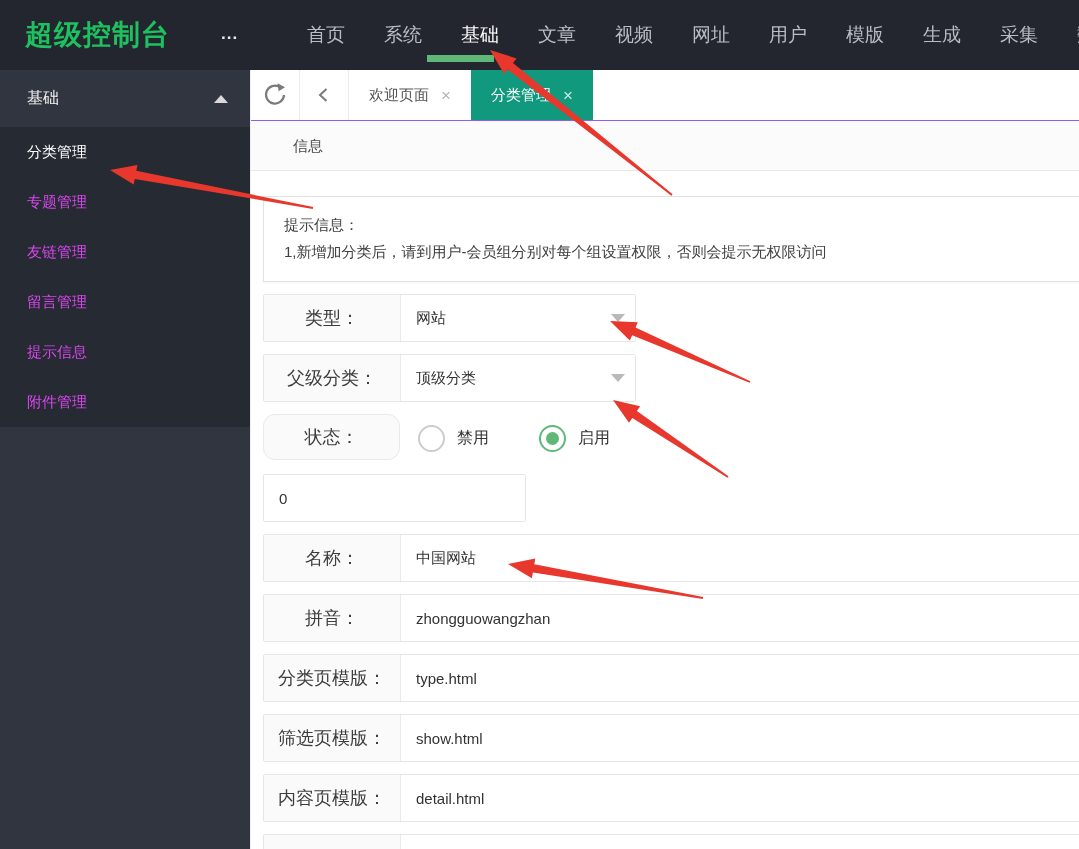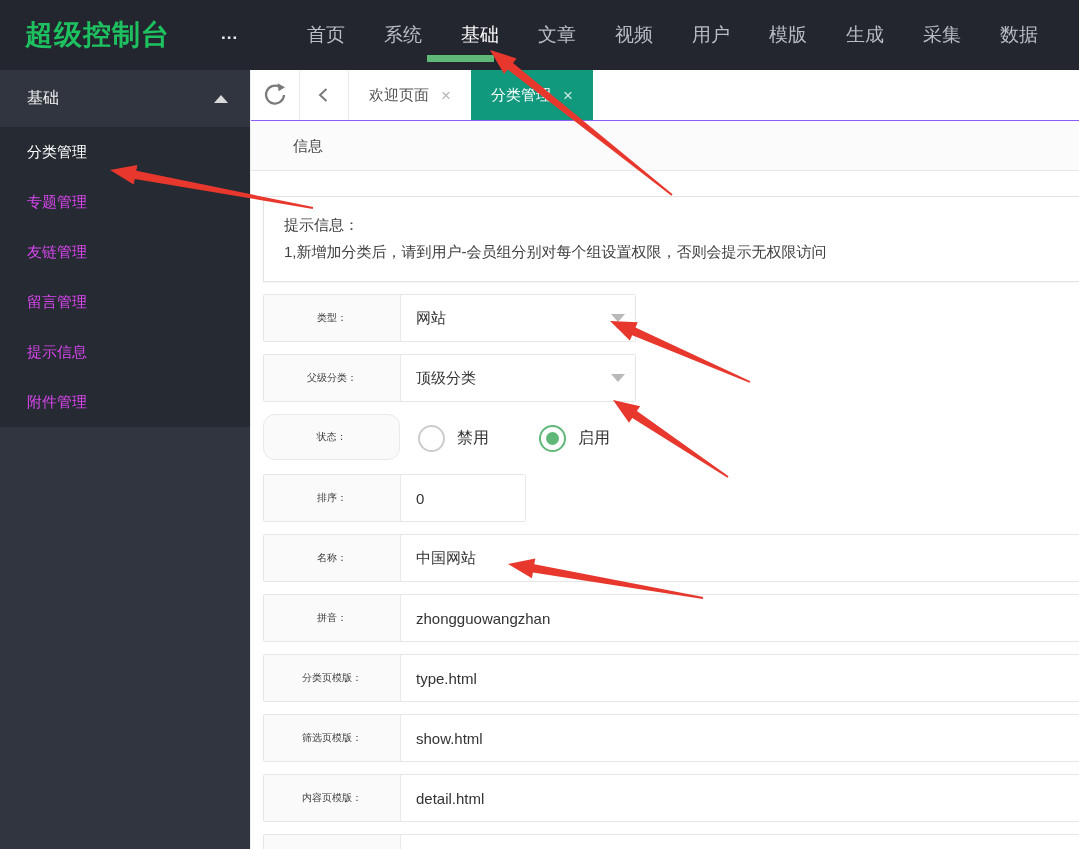--- a/index.html
+++ b/index.html
@@ -33,21 +33,21 @@
   .tab.active .x{color:#cfe9e2;}
   .infobar{height:50px;line-height:50px;padding-left:42px;font-size:15px;color:#4a4a4a;background:#fbfbfb;border-bottom:1px solid #e8e8e8;box-sizing:border-box;}
   .content{position:relative;height:678px;background:#fff;}
   .tip{margin:25px 0 0 12px;width:980px;border:1px solid #e3e3e3;padding:14px 20px 16px;font-size:15px;color:#404040;line-height:27px;background:#fff;box-shadow:0 1px 2px rgba(0,0,0,0.04);box-sizing:border-box;}
   
   .frow{margin:12px 0 0 12px;display:flex;height:48px;box-sizing:border-box;}
   .frow.boxed{border:1px solid #e6e6e6;border-radius:2px;}
   .w-select{width:373px;}
   .w-sort{width:263px;}
   .w-wide{width:980px;}
-  .flabel{width:137px;flex:0 0 137px;background:#fafafa;border-right:1px solid #e9e9e9;display:flex;align-items:center;justify-content:center;font-size:10px;color:#3d3d3d;box-sizing:border-box;}
+  .flabel{width:137px;flex:0 0 137px;background:#fafafa;border-right:1px solid #e9e9e9;display:flex;align-items:center;justify-content:center;font-size:18px;color:#3d3d3d;box-sizing:border-box;}
   .flabel.solo{border:1px solid #e9e9e9;border-radius:12px;height:46px;}
   .fvalue{flex:1;display:flex;align-items:center;padding-left:15px;font-size:15px;color:#333;position:relative;background:#fff;}
   .sel-arrow{position:absolute;right:10px;top:50%;margin-top:-4px;width:0;height:0;border-left:7px solid transparent;border-right:7px solid transparent;border-top:8px solid #b9b9b9;}
   .radio-group{display:flex;align-items:center;margin-left:18px;}
   .radio{display:flex;align-items:center;gap:12px;font-size:16px;color:#333;cursor:pointer;}
   .radio + .radio{margin-left:50px;}
   .rcir{width:27px;height:27px;border-radius:50%;border:2px solid #cccccc;box-sizing:border-box;background:#fff;position:relative;}
   .radio.checked .rcir{border-color:var(--accent-green,#5fb878);}
   .radio.checked .rcir::after{content:"";position:absolute;left:50%;top:50%;width:13px;height:13px;margin:-6.5px 0 0 -6.5px;border-radius:50%;background:var(--accent-green,#5fb878);}
   #arrows{position:absolute;left:0;top:0;width:1079px;height:849px;pointer-events:none;z-index:50;}
@@ -59,20 +59,21 @@
 
   <div class="topnav">
     <div class="logo">超级控制台</div>
     <div class="nav-more">...</div>
     <div class="nav-items">
       <div class="nav-item">首页</div>
       <div class="nav-item">系统</div>
       <div class="nav-item active">基础</div>
       <div class="nav-item">文章</div>
       <div class="nav-item">视频</div>
+      <div class="nav-item">网址</div>
       <div class="nav-item">用户</div>
       <div class="nav-item">模版</div>
       <div class="nav-item">生成</div>
       <div class="nav-item">采集</div>
       <div class="nav-item">数据</div>
     </div>
   </div>
 
   <div class="sidebar">
     <div class="side-group">
@@ -146,21 +147,20 @@
             <span>禁用</span>
           </span>
           <span class="radio checked">
             <span class="rcir"></span>
             <span>启用</span>
           </span>
         </div>
       </div>
 
       <div class="frow boxed w-sort">
-        <div class="flabel">排序：</div>
         <div class="fvalue">
           <span>0</span>
         </div>
       </div>
 
       <div class="frow boxed w-wide">
         <div class="flabel">名称：</div>
         <div class="fvalue">
           <span>中国网站</span>
         </div>

